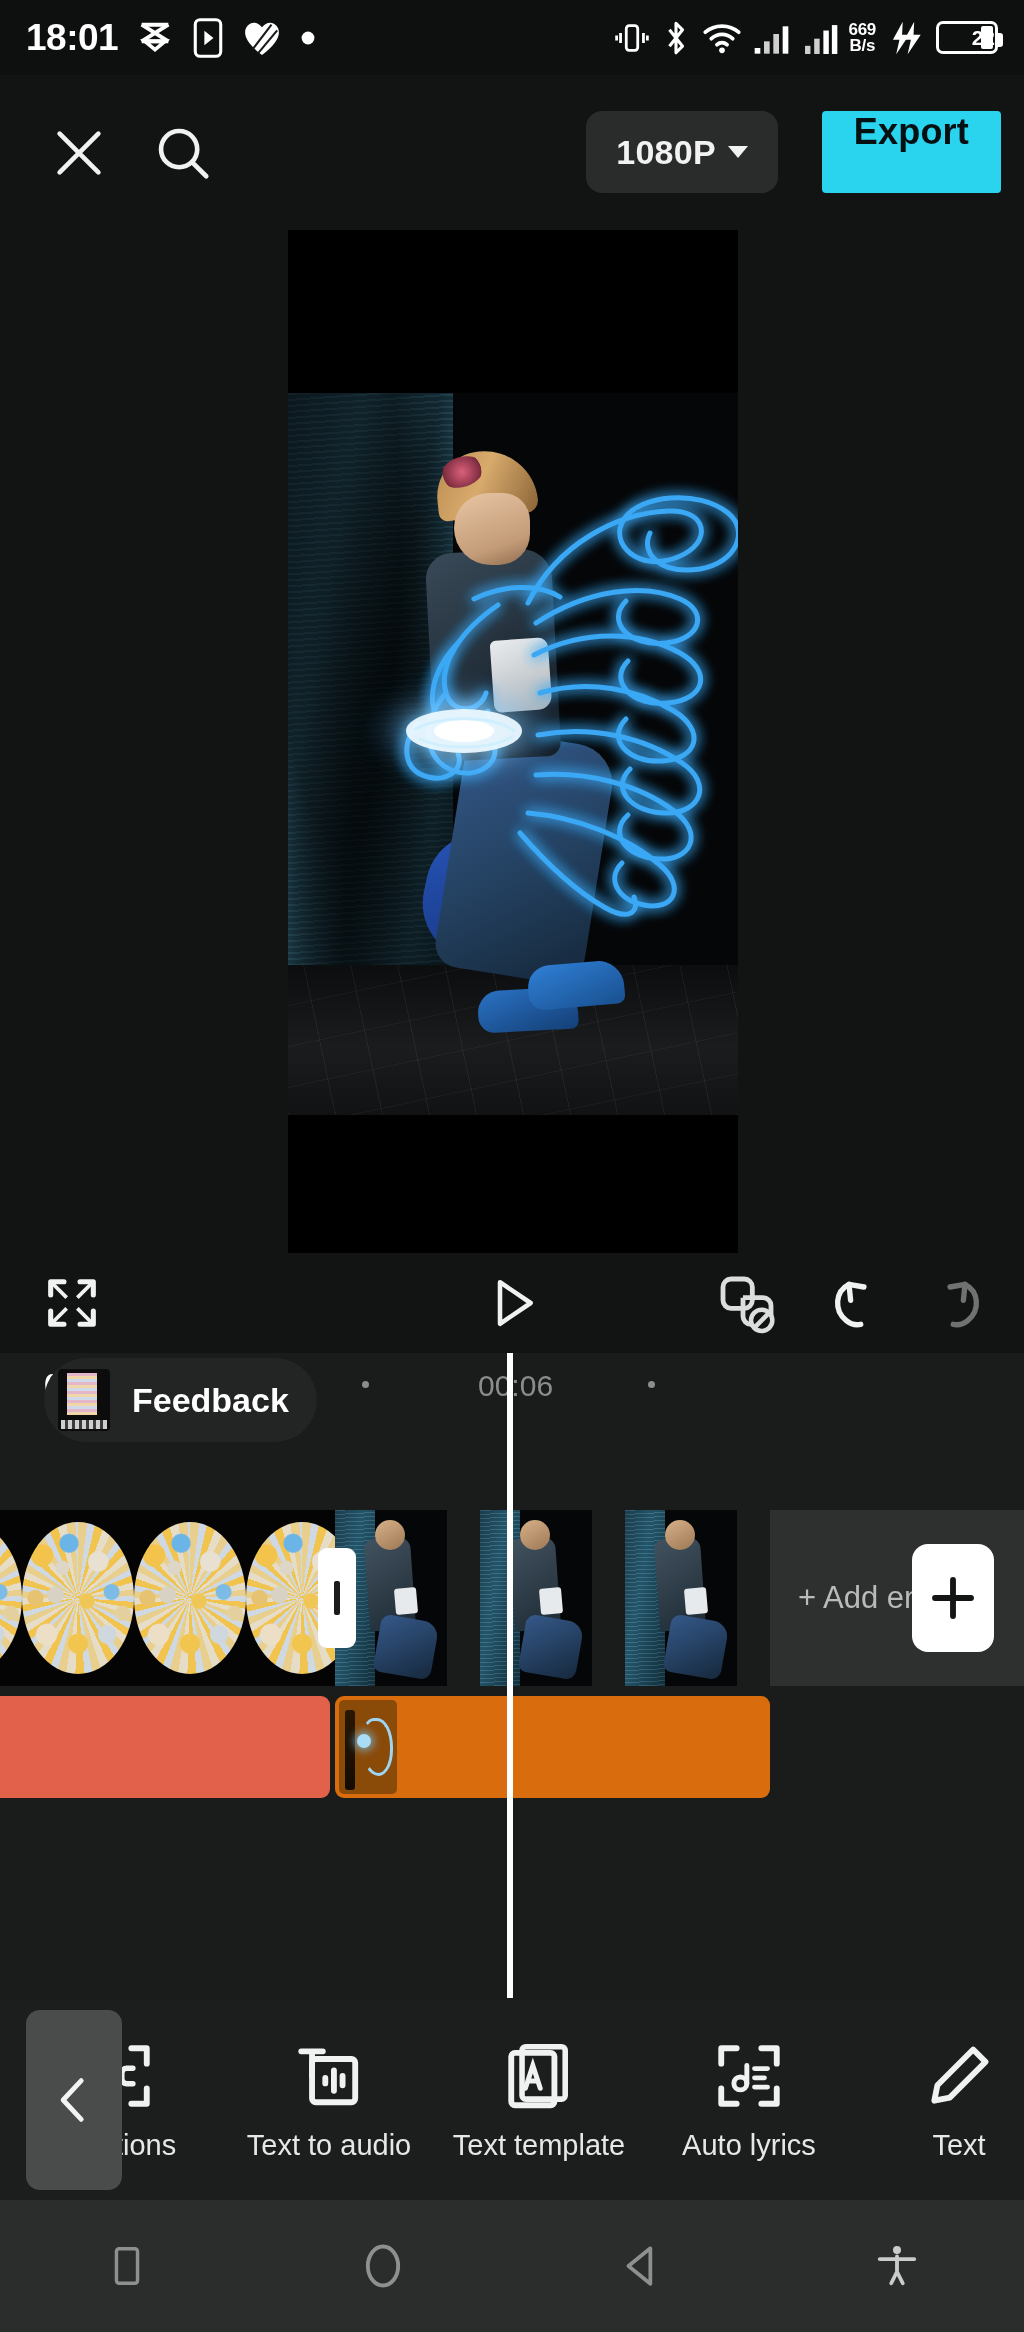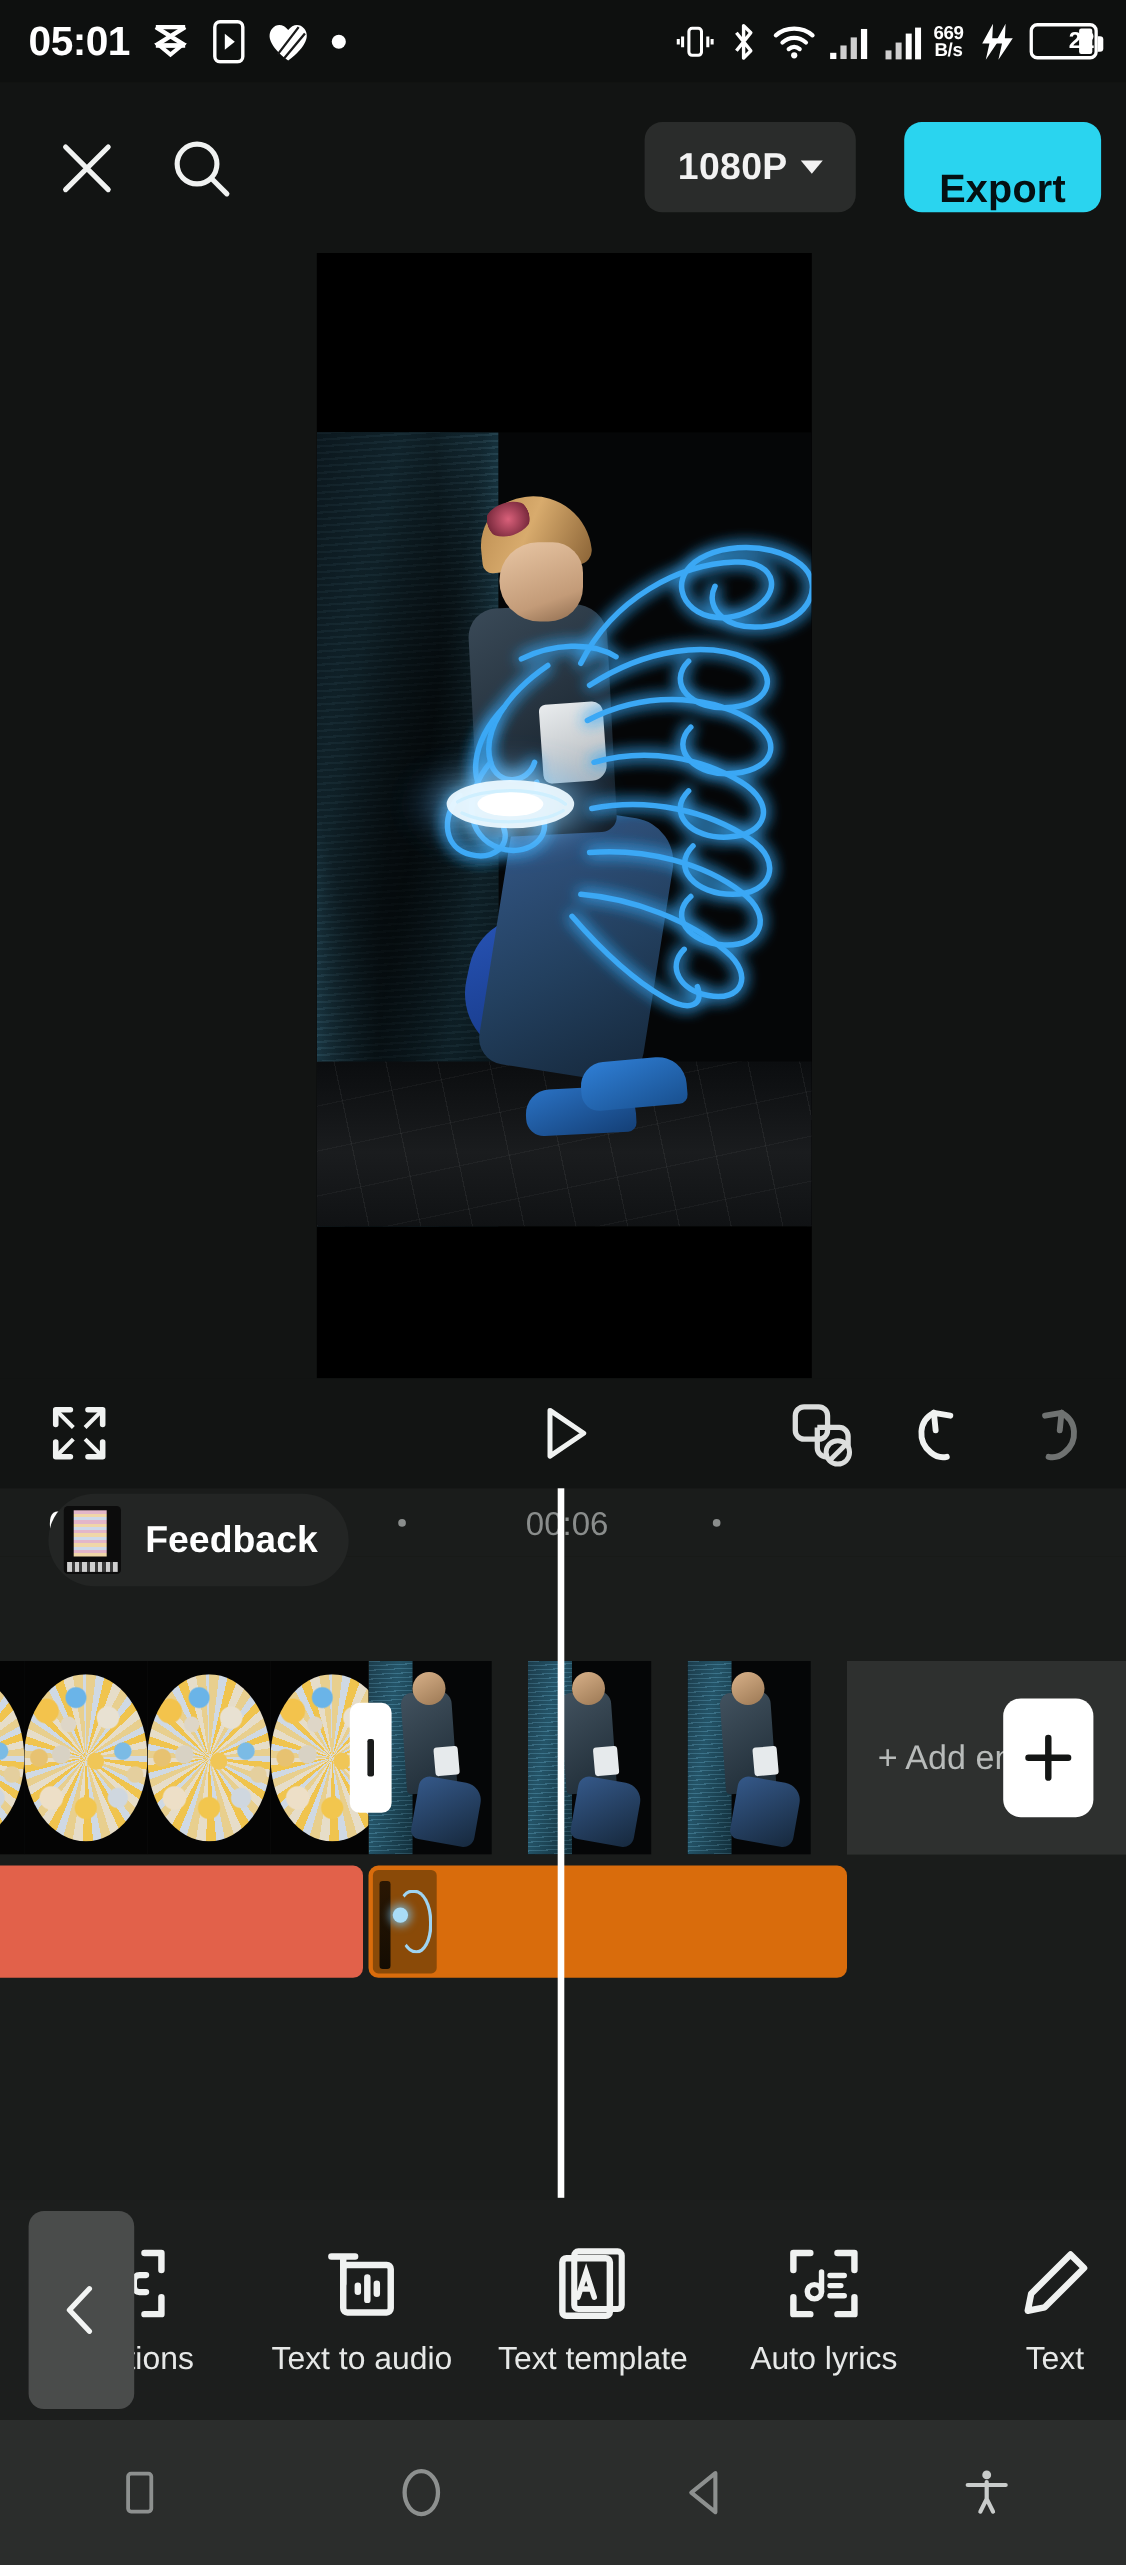--- a/index.html
+++ b/index.html
@@ -59,22 +59,22 @@
     display:flex; align-items:center; gap:12px; cursor:pointer;
   }
   .res-chip span{ color:#f2f2f2; font-size:34px; font-weight:700; letter-spacing:.3px; }
   .caret{
     width:0;height:0;border-left:10px solid transparent;border-right:10px solid transparent;
     border-top:12px solid #f2f2f2;
   }
   .export-btn{
     position:absolute; right:23px; top:36px;
     height:82px; padding:0 32px;
-    background:#2ad4ef; border-radius:16px;
-    display:flex; align-items:flex-end; cursor:pointer;margin-left:48px;
+    background:#2ad4ef; border-radius:4px;
+    display:flex; align-items:flex-start; cursor:pointer;margin-left:48px;
   }
   .export-btn span{ color:#041012; font-size:36px; font-weight:700; letter-spacing:.2px; }
 
   
   .preview-wrap{
     position:absolute; left:0; top:230px; width:1024px; height:1023px;
     background:#121413;
   }
   .canvas{
     position:absolute; left:288px; top:0px; width:450px; height:1023px;
@@ -350,21 +350,21 @@
   }
   .nav-ico{ cursor:pointer; }
 </style>
 </head>
 <body>
 
 <div id="app">
 
   <div class="statusbar">
     <div class="sb-left">
-      <div class="sb-clock">05:01</div>
+      <div class="sb-clock">18:01</div>
       <svg class="sb-ico" width="40" height="40" viewBox="0 0 24 24">
         <path d="M4 4 L20 14 M20 4 L4 14" stroke="#fff" stroke-width="2.4" fill="none"></path>
         <path d="M4 4 L20 4 M4 14 L20 14" stroke="#fff" stroke-width="2.4" fill="none"></path>
         <path d="M6 14 L12 19 L18 14 Z" stroke="#fff" stroke-width="2.2" fill="none"></path>
       </svg>
       <svg class="sb-ico" width="32" height="40" viewBox="0 0 16 22">
         <rect x="1" y="1" width="14" height="20" rx="2.6" stroke="#fff" stroke-width="1.7" fill="none"></rect>
         <path d="M6 7 L11 11 L6 15 Z" fill="#fff"></path>
       </svg>
       <svg class="sb-ico" width="42" height="38" viewBox="0 0 22 20">

